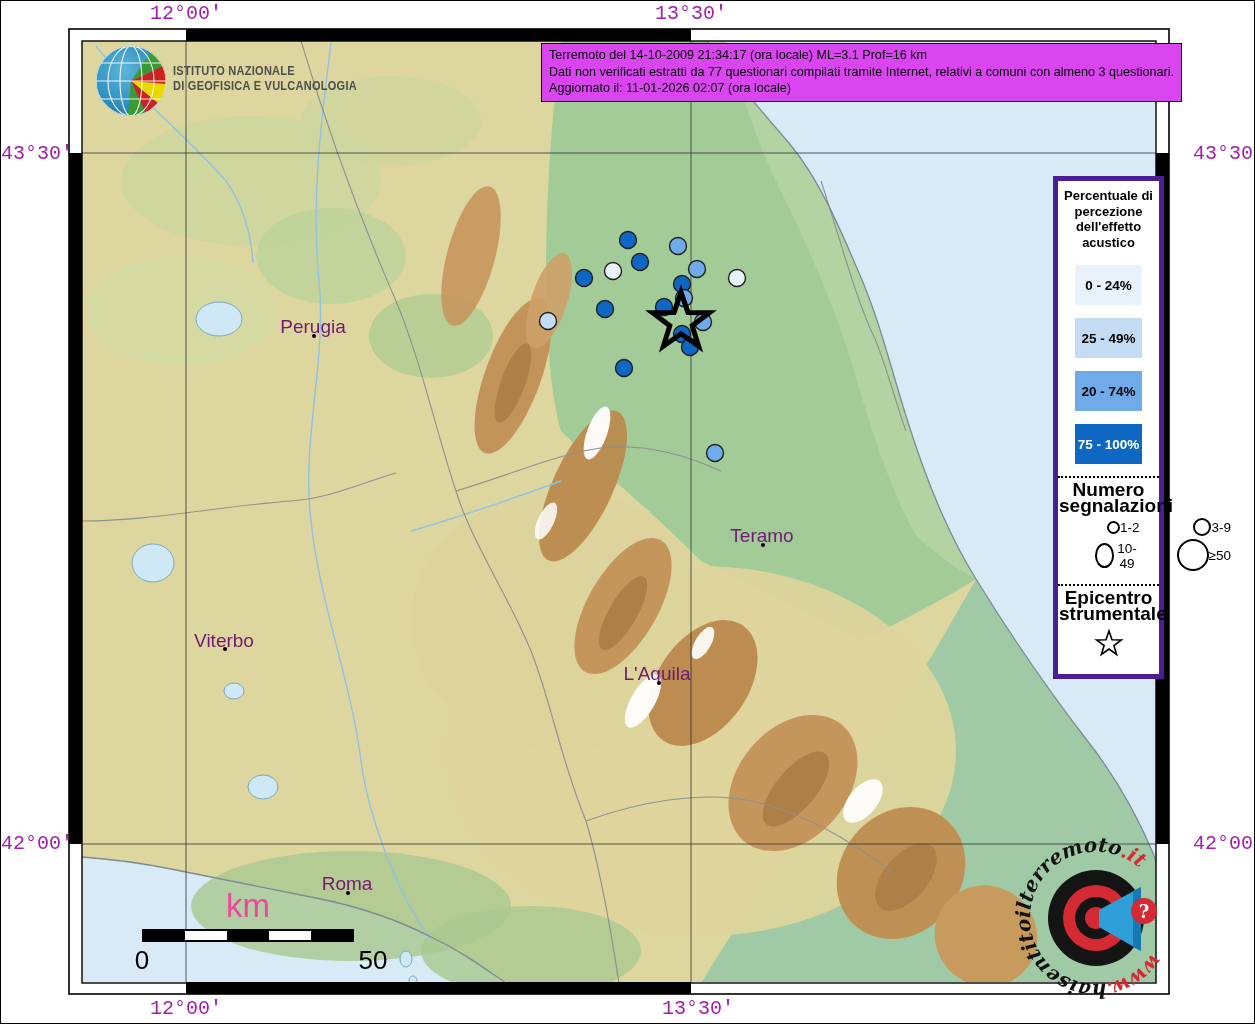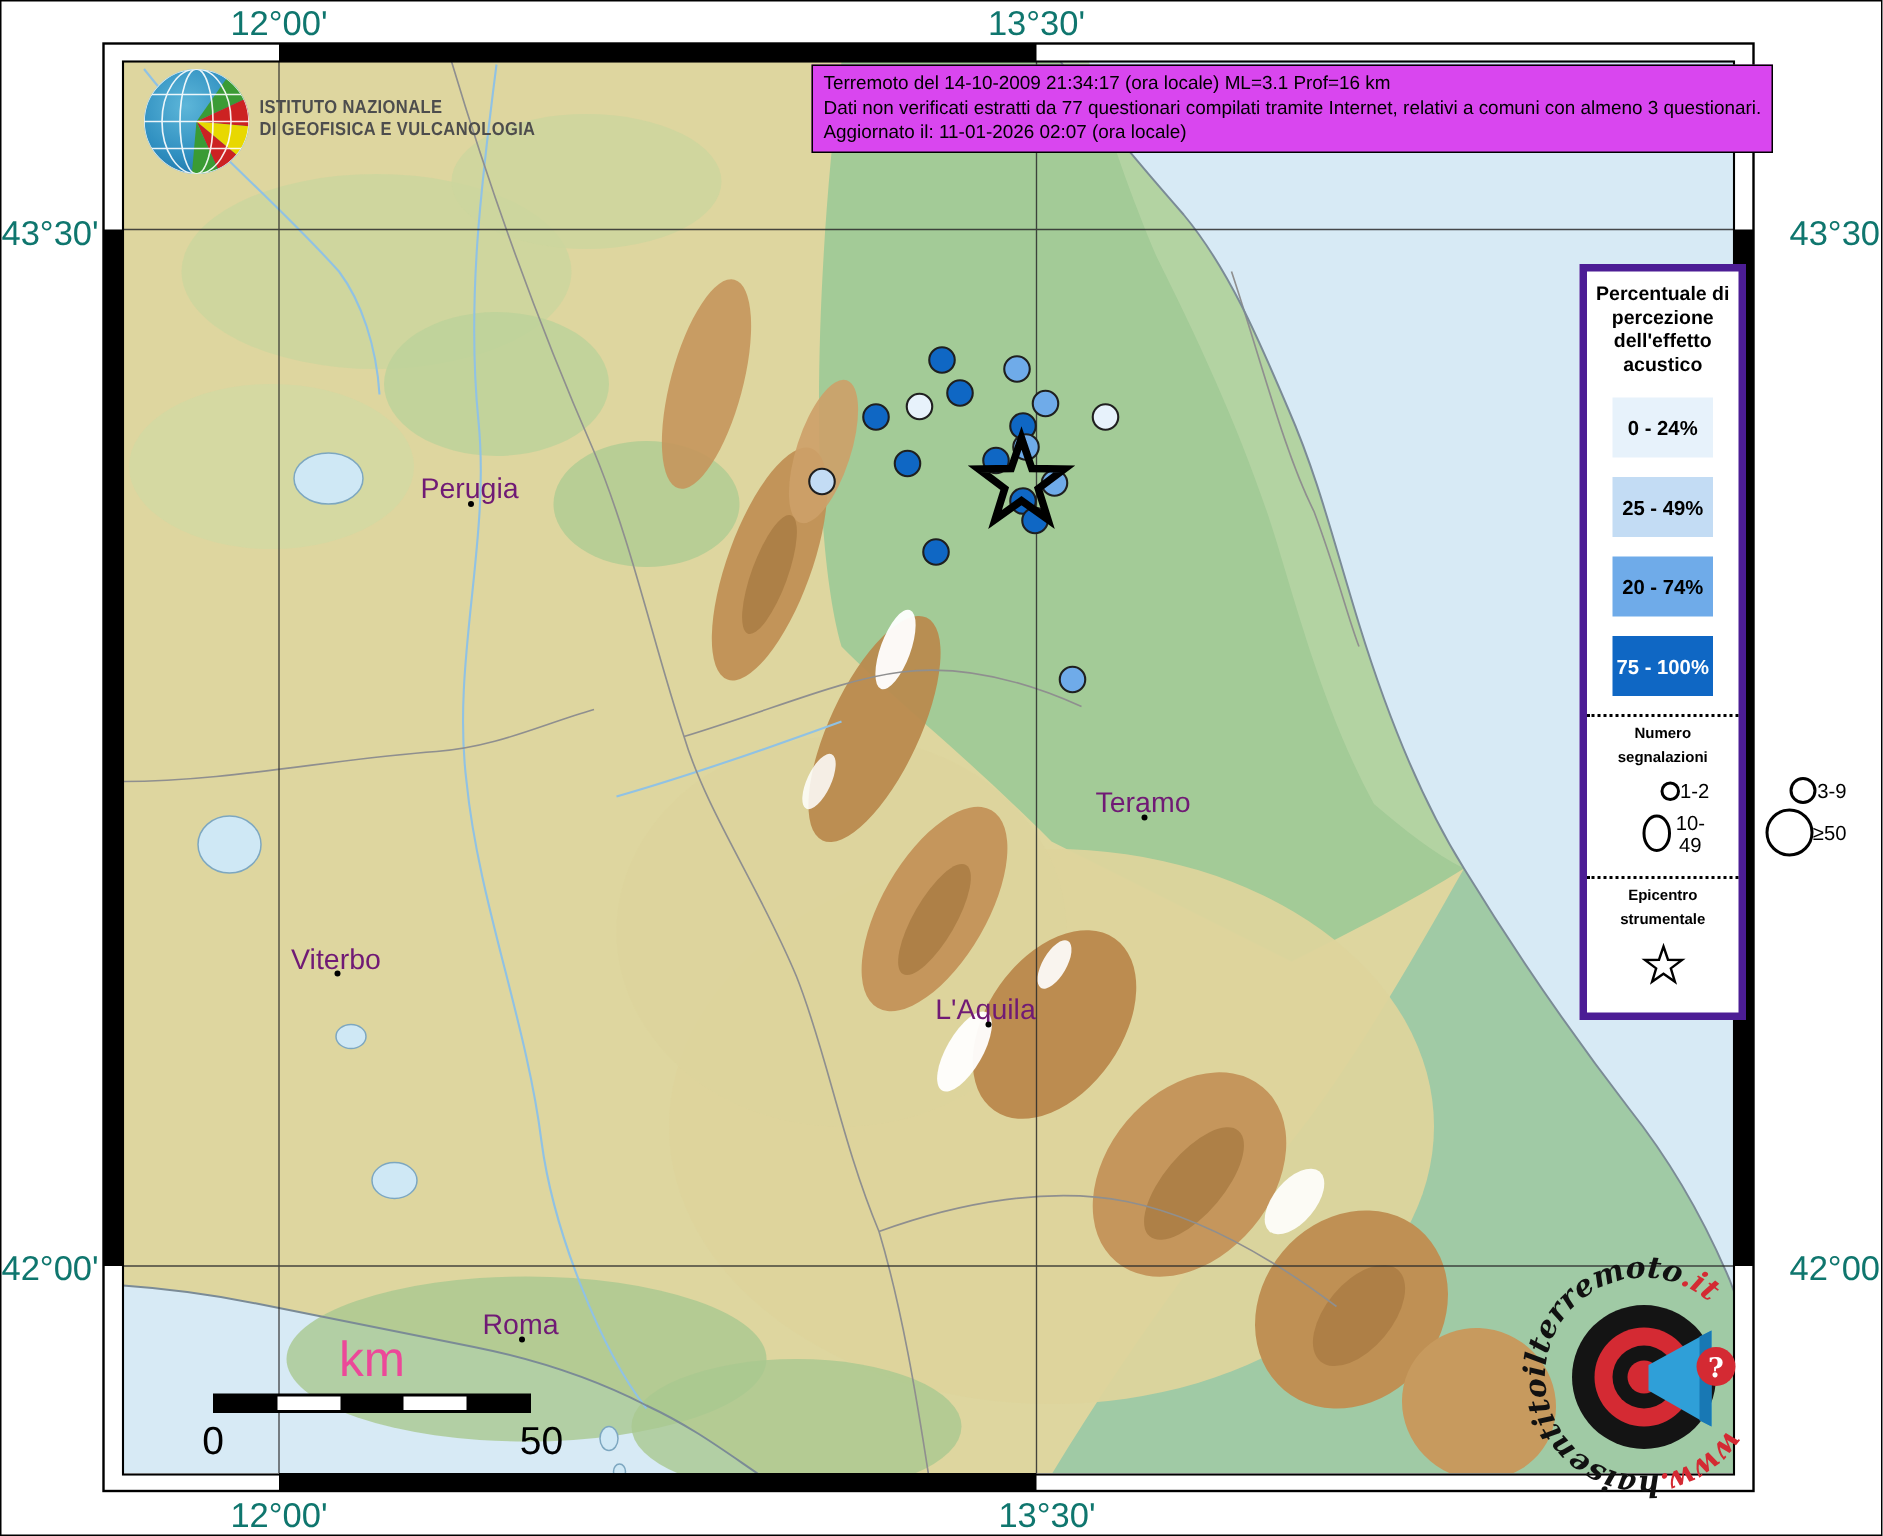--- a/index.html
+++ b/index.html
@@ -1,37 +1,37 @@
 <!DOCTYPE html>
 <html><head>
 <meta charset="utf-8">
 <style>
   html,body{margin:0;padding:0;background:#888;}
   #page{position:relative;width:1253px;height:1022px;background:#ffffff;border:1px solid #000;
         font-family:"Liberation Sans",sans-serif;overflow:hidden;}
   svg{position:absolute;left:0;top:0;}
   .abs{position:absolute;}
-  .coord{font-size:23px;color:#0f766e;white-space:nowrap;}
+  .coord{font-size:20px;color:#a21caf;white-space:nowrap;font-family:Liberation Mono, monospace;}
   .coord.center{transform:translateX(-50%);}
   .coord.rightalign{text-align:right;}
   #title-box{left:540px;top:42px;background:#d946ef;border:1px solid #000;
              padding:3px 7px 4px 7px;font-size:12.6px;line-height:16.6px;white-space:nowrap;color:#000;}
   #ingv-text{left:172px;top:63px;color:#4d4d4d;font-weight:bold;font-size:12.5px;line-height:14.5px;
              transform:scaleX(.88);transform-origin:left top;letter-spacing:.3px;white-space:nowrap;}
   #legend{left:1052px;top:175px;width:101px;background:#fff;border:5px solid #4c1d95;
           text-align:center;color:#000;}
   #legend .ltitle{font-weight:bold;font-size:13px;line-height:15.5px;padding:7px 1px 2px 1px;}
   .swatch{width:67px;height:40px;margin:13px auto 0 auto;display:flex;align-items:center;justify-content:center;
           font-weight:bold;font-size:13.5px;}
   .dotted-sep{border-top:2px dotted #000;margin:12px 0 0 0;}
   #count-grid{display:grid;grid-template-columns:1fr 1fr;margin-top:2px;}
   .count-cell{display:flex;flex-direction:row;align-items:center;justify-content:flex-end;padding:2px 0 1px 0;margin-left:37px;}
   .count-circle{border:2px solid #000;border-radius:50%;background:#fff;}
   .count-label{font-size:13.5px;margin-top:1px;}
-  .ltitle2{font-weight:bold;font-size:10px;line-height:16px;padding:4px 1px 0 1px;}
+  .ltitle2{font-weight:bold;font-size:19px;line-height:16px;padding:4px 1px 0 1px;}
   #legend-star-wrap{padding:6px 0 10px 0;}
   .city{color:#701a75;font-size:19px;white-space:nowrap;transform:translate(-50%,-50%);}
   .city-dot{width:4px;height:4px;background:#000;border-radius:50%;transform:translate(-50%,-50%);}
   #km-label{font-size:33px;color:#ec4899;transform:translateX(-50%);}
   .sb-num{font-size:26px;color:#000;transform:translateX(-50%);}
 </style>
 </head>
 <body>
 
 <div id="page">
@@ -271,21 +271,21 @@
     <div class="ltitle2">Epicentro strumentale</div>
     <div id="legend-star-wrap">
       <svg width="34" height="32" viewBox="-17 -16 34 32" style="position:static;">
         <path d="M0,-13 L3,-4.2 L12.4,-4 L4.9,1.6 L7.6,10.5 L0,5.1 L-7.6,10.5 L-4.9,1.6 L-12.4,-4 L-3,-4.2 Z" fill="#fff" stroke="#000" stroke-width="1.6"></path>
       </svg>
     </div>
   </div>
 
   <div id="km-label" class="abs" style="left:247px;top:886px;">km</div>
   <div class="abs sb-num" style="left:141px;top:944px;">0</div>
-  <div class="abs sb-num" style="left:360px;top:944px;">50</div>
+  <div class="abs sb-num" style="left:372px;top:944px;">50</div>
 
   <div id="cities">
       <div class="abs city" style="left: 312px; top: 326px;">Perugia</div>
       <div class="abs city-dot" style="left: 313px; top: 335px;"></div>
       <div class="abs city" style="left: 223px; top: 640px;">Viterbo</div>
       <div class="abs city-dot" style="left: 224px; top: 648px;"></div>
       <div class="abs city" style="left: 761px; top: 535px;">Teramo</div>
       <div class="abs city-dot" style="left: 762px; top: 544px;"></div>
       <div class="abs city" style="left: 656px; top: 673px;">L'Aquila</div>
       <div class="abs city-dot" style="left: 658px; top: 682px;"></div>

